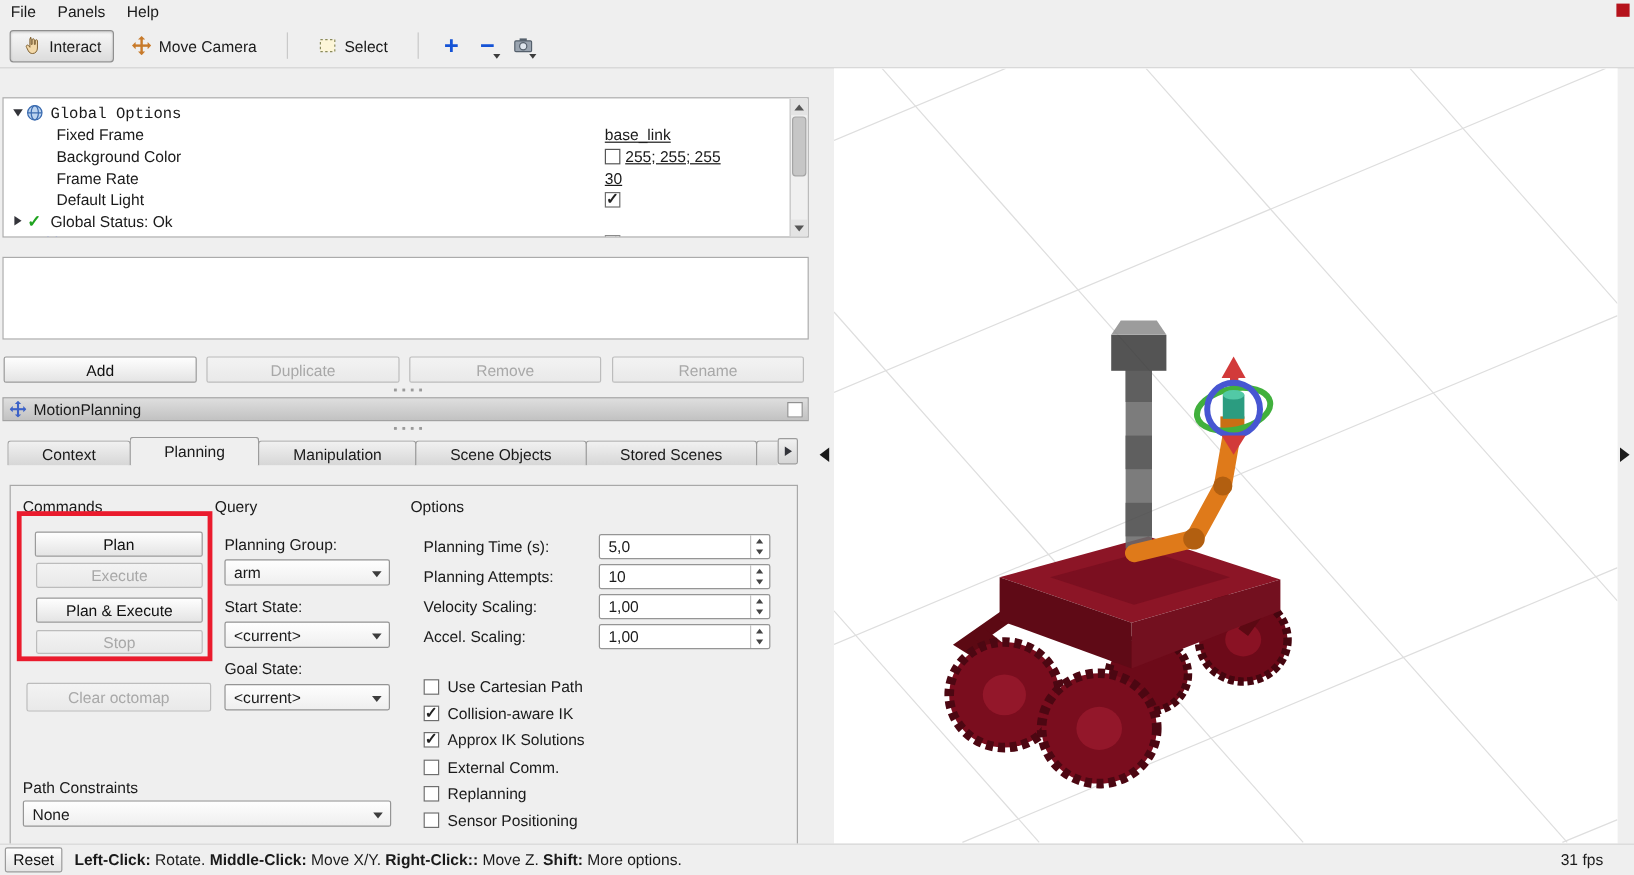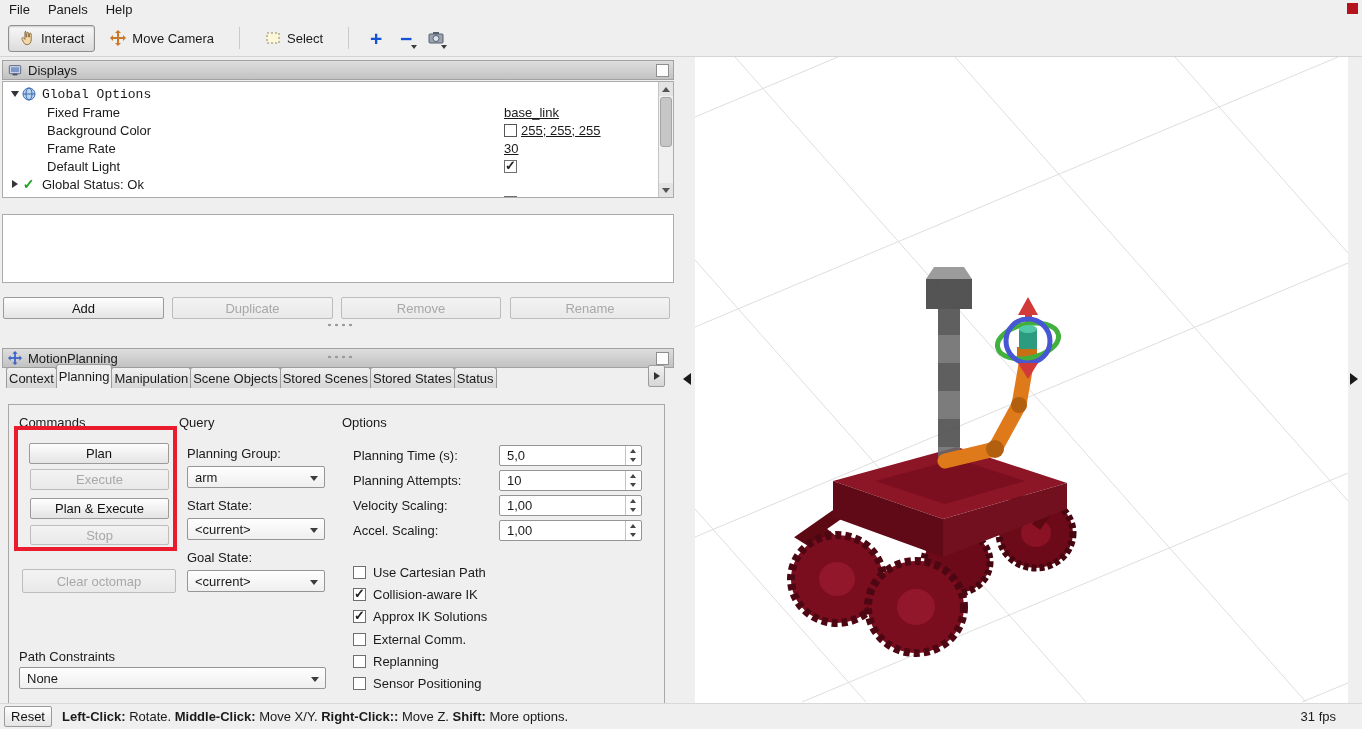--- a/index.html
+++ b/index.html
@@ -50,21 +50,21 @@
   .sb-tri-d { width:0;height:0;border-left:4px solid transparent;border-right:4px solid transparent;border-top:5px solid #555; }
   .sb-thumb { position:absolute; left:1px; top:15px; width:12px; height:50px; background:#c6c6c6; border:1px solid #a5a5a5; border-radius:3px; }
 
   .desc { position:absolute; left:2px; top:157px; width:672px; height:69px; background:#fff; border:1px solid #ababab; }
 
   .qbtn { background:linear-gradient(#fefefe,#e4e4e4); border:1px solid #9b9b9b; border-radius:2px; font-family:"Liberation Sans",sans-serif; font-size:13px; color:#111; }
   .qbtn:disabled { color:#a8a8a8; background:linear-gradient(#f3f3f3,#e9e9e9); border-color:#bcbcbc; }
 
   
   .tabs { position:absolute; left:6px; top:307px; width:642px; height:24px; display:flex; align-items:flex-end; overflow:hidden; }
-  .tab { height:21px; padding:0 2px; display:flex; align-items:center; background:linear-gradient(#f1f1f1,#d6d6d6); border:1px solid #9c9c9c; border-bottom:none; margin-right:-1px; border-radius:3px 3px 0 0; white-space:nowrap; }
+  .tab { height:21px; padding:0 28px; display:flex; align-items:center; background:linear-gradient(#f1f1f1,#d6d6d6); border:1px solid #9c9c9c; border-bottom:none; margin-right:-1px; border-radius:3px 3px 0 0; white-space:nowrap; }
   .tab.active { height:24px; background:#efefef; position:relative; z-index:2; }
   .tabscroll { position:absolute; left:648px; top:308px; width:17px; height:22px; background:linear-gradient(#f1f1f1,#d6d6d6); border:1px solid #9c9c9c; border-radius:2px; display:flex; align-items:center; justify-content:center; }
 
   .mp-frame { position:absolute; left:8px; top:330px; width:657px; height:303px; border:1px solid #a8a8a8; background:#efefef;margin-top:17px; }
   .glabel { position:absolute; white-space:nowrap; }
   .annotation { position:absolute; left:5px; top:21px; width:163px; height:125px; border:4px solid #ea1b2d; z-index:6; pointer-events:none; }
   .cmdbtn { position:absolute; left:21px; width:139px; height:21px; }
 
   .combo { position:absolute; height:22px; background:linear-gradient(#fefefe,#efefef); border:1px solid #959595; border-radius:2px; display:flex; align-items:center; padding-left:7px; }
   .carrow { position:absolute; right:6px; top:9px; width:0; height:0; border-left:4px solid transparent; border-right:4px solid transparent; border-top:5px solid #3c3c3c; }
@@ -147,31 +147,20 @@
             <rect x="1" y="4" width="14" height="9" rx="1" fill="#9aa4b0" stroke="#55606c"></rect>
             <circle cx="8" cy="8.5" r="3" fill="#dfe6ee" stroke="#55606c"></circle>
           </svg>
       </span>
       <span class="dd"></span>
     </div>
   </div>
 
   <div class="left">
 
-    <div class="phead" style="top:3px;">
-      <span class="icon16" style="width:14px;height:13px;flex:0 0 14px;">
-        <svg viewBox="0 0 16 16" width="14" height="13">
-            <rect x="1" y="2" width="14" height="10" rx="1" fill="#cfd8e8" stroke="#44506b"></rect>
-            <rect x="3" y="4" width="10" height="6" fill="#7f96c8"></rect>
-            <rect x="5" y="12" width="6" height="2" fill="#44506b"></rect>
-          </svg>
-      </span>
-      <span>Displays</span>
-      <span class="float-btn"></span>
-    </div>
 
     <div class="tree">
       <div class="trow" style="top:3px;font-family:Liberation Mono, monospace;">
         <span class="texp">
             <span class="tri-d"></span>
           </span>
         <span class="ticon">
           <svg viewBox="0 0 14 14" width="14" height="14">
               <circle cx="7" cy="7" r="6" fill="#bcd4f0" stroke="#3a6bb0"></circle>
               <ellipse cx="7" cy="7" rx="3" ry="6" fill="none" stroke="#3a6bb0"></ellipse>
@@ -246,21 +235,21 @@
 
     <button class="qbtn" style="position:absolute;left:3px;top:240px;width:161px;height:22px;">Add</button>
     <button class="qbtn" style="position:absolute;left:172px;top:240px;width:161px;height:22px;" disabled="">Duplicate</button>
     <button class="qbtn" style="position:absolute;left:341px;top:240px;width:160px;height:22px;" disabled="">Remove</button>
     <button class="qbtn" style="position:absolute;left:510px;top:240px;width:160px;height:22px;" disabled="">Rename</button>
 
     <div style="position:absolute;left:0;top:266px;width:677px;">
         <div class="dots"></div>
       </div>
 
-    <div class="phead" style="top:291px;">
+    <div class="phead" style="top:274px;">
       <span class="icon16" style="width:14px;height:14px;flex:0 0 14px;">
         <svg viewBox="0 0 16 16" width="14" height="14">
             <g fill="#3c62c8">
               <polygon points="8,0 11,3 5,3"></polygon>
               <polygon points="8,16 11,13 5,13"></polygon>
               <polygon points="0,8 3,5 3,11"></polygon>
               <polygon points="16,8 13,5 13,11"></polygon>
               <rect x="7" y="2" width="2" height="12"></rect>
               <rect x="2" y="7" width="12" height="2"></rect>
             </g>

